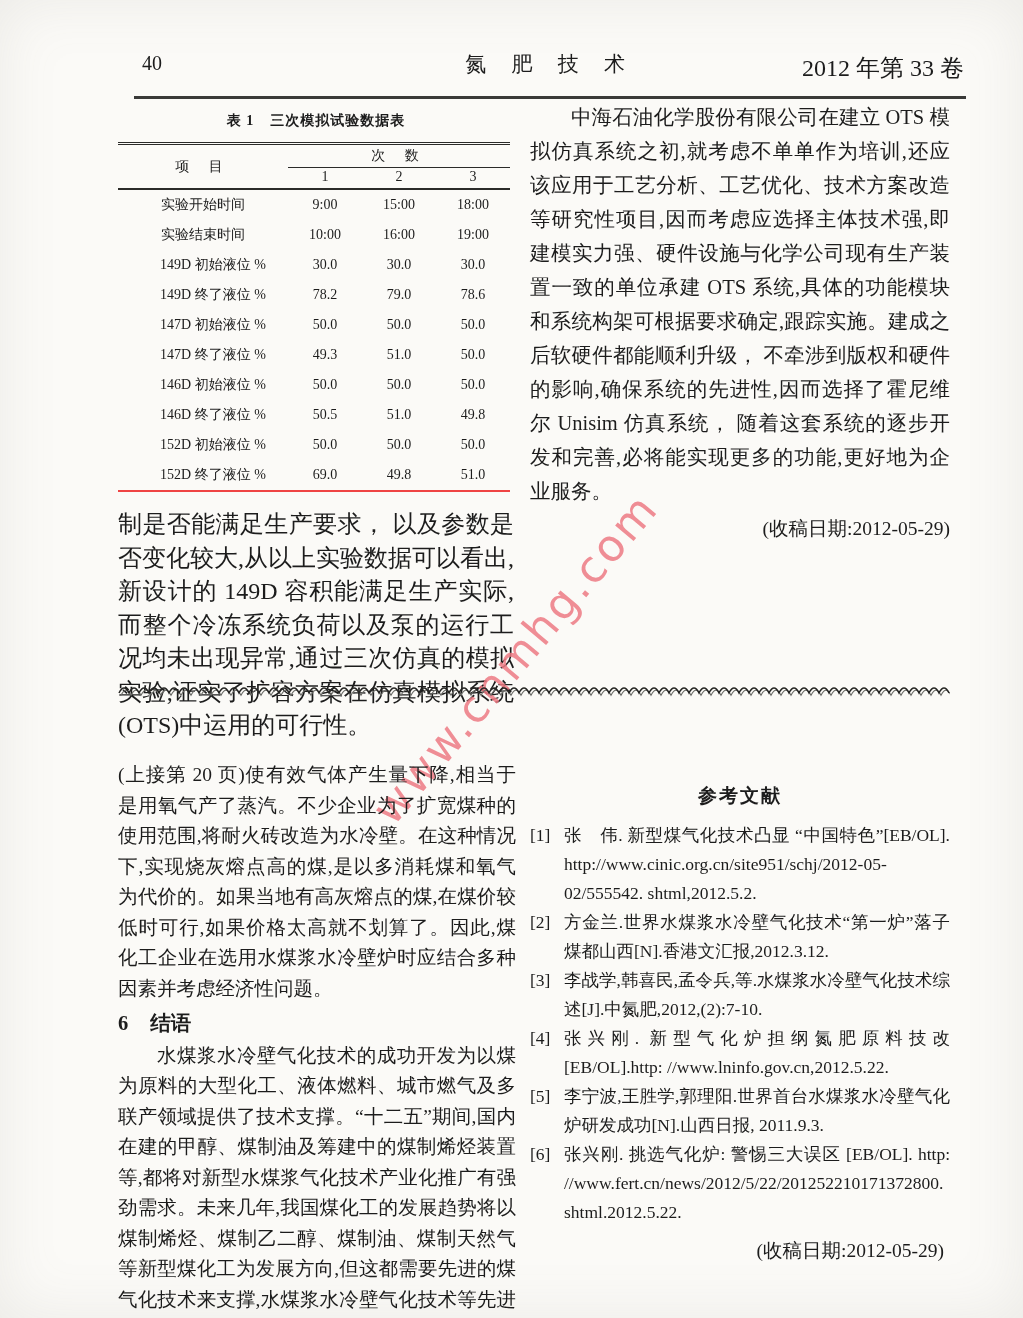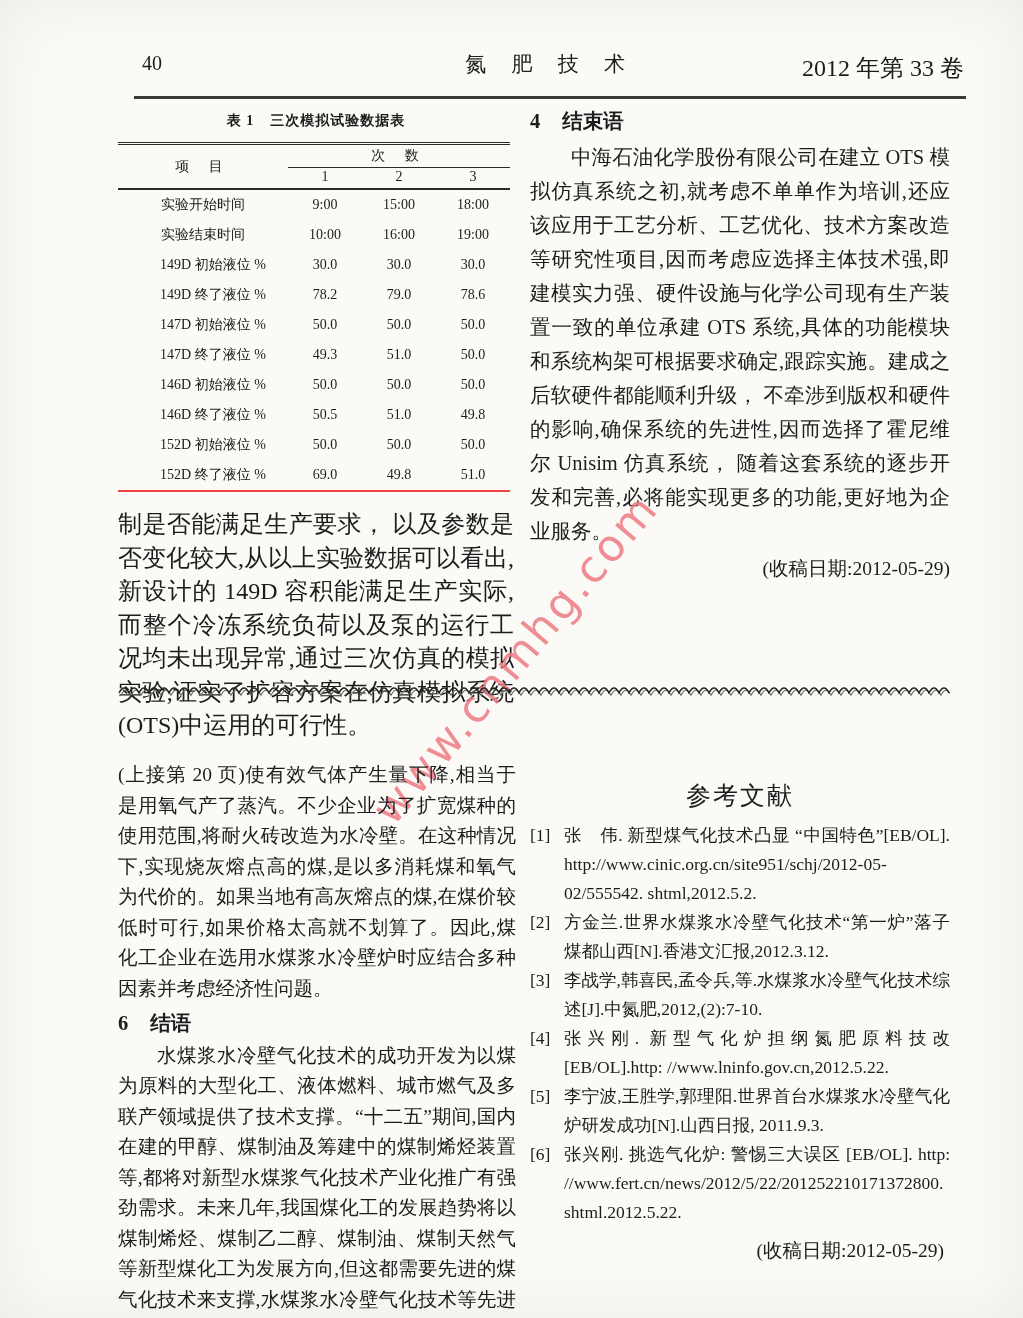--- a/index.html
+++ b/index.html
@@ -53,21 +53,21 @@
   .wave{display:block;}
   .watermark{
     position:absolute;left:397px;top:658px;
     transform:translate(-50%,-50%) rotate(-50deg);
     font-family:"DejaVu Sans","Liberation Sans",sans-serif;
     font-size:44px;letter-spacing:3px;font-weight:400;
     white-space:nowrap;opacity:.85;pointer-events:none;
   }
 
   
-  .ref-head{text-align:center;font-weight:400;font-size:25px;margin:20px 0 10px 0;letter-spacing:2px;}
+  .ref-head{text-align:center;font-weight:700;font-size:19px;margin:20px 0 10px 0;letter-spacing:2px;}
   .ref-item{display:flex;font-size:17.5px;line-height:29px;text-align:justify;}
   .ref-no{flex:0 0 34px;}
   .ref-text{flex:1;}
 </style>
 </head>
 <body>
 
 <div class="page">
 <div class="content">
 
@@ -153,23 +153,20 @@
           <td>69.0</td>
           <td>49.8</td>
           <td>51.0</td>
         </tr>
       </tbody>
     </table>
     <p style="margin-top:16px;font-size:24px;line-height:33.5px;">制是否能满足生产要求， 以及参数是否变化较大,从以上实验数据可以看出,新设计的 149D 容积能满足生产实际,而整个冷冻系统负荷以及泵的运行工况均未出现异常,通过三次仿真的模拟实验,证实了扩容方案在仿真模拟系统(OTS)中运用的可行性。</p>
   </div>
 
   <div class="col top-right">
-    <div class="sec-head">
-      <span class="num">4</span><span>结束语</span>
-    </div>
     <p class="indent">中海石油化学股份有限公司在建立 OTS 模拟仿真系统之初,就考虑不单单作为培训,还应该应用于工艺分析、工艺优化、技术方案改造等研究性项目,因而考虑应选择主体技术强,即建模实力强、硬件设施与化学公司现有生产装置一致的单位承建 OTS 系统,具体的功能模块和系统构架可根据要求确定,跟踪实施。建成之后软硬件都能顺利升级， 不牵涉到版权和硬件的影响,确保系统的先进性,因而选择了霍尼维尔 Unisim 仿真系统， 随着这套系统的逐步开发和完善,必将能实现更多的功能,更好地为企业服务。</p>
     <p class="received">(收稿日期:2012-05-29)</p>
   </div>
 
   <div class="watermark" style="color: rgb(238, 123, 132);">www.cnmhg.com</div>
 
   <div class="divider">
     <svg class="wave" width="832" height="18" viewBox="0 0 832 18">
       <path id="wavePathShadow" d="M1 11 q5 -10 10 0 q5 -10 10 0 q5 -10 10 0 q5 -10 10 0 q5 -10 10 0 q5 -10 10 0 q5 -10 10 0 q5 -10 10 0 q5 -10 10 0 q5 -10 10 0 q5 -10 10 0 q5 -10 10 0 q5 -10 10 0 q5 -10 10 0 q5 -10 10 0 q5 -10 10 0 q5 -10 10 0 q5 -10 10 0 q5 -10 10 0 q5 -10 10 0 q5 -10 10 0 q5 -10 10 0 q5 -10 10 0 q5 -10 10 0 q5 -10 10 0 q5 -10 10 0 q5 -10 10 0 q5 -10 10 0 q5 -10 10 0 q5 -10 10 0 q5 -10 10 0 q5 -10 10 0 q5 -10 10 0 q5 -10 10 0 q5 -10 10 0 q5 -10 10 0 q5 -10 10 0 q5 -10 10 0 q5 -10 10 0 q5 -10 10 0 q5 -10 10 0 q5 -10 10 0 q5 -10 10 0 q5 -10 10 0 q5 -10 10 0 q5 -10 10 0 q5 -10 10 0 q5 -10 10 0 q5 -10 10 0 q5 -10 10 0 q5 -10 10 0 q5 -10 10 0 q5 -10 10 0 q5 -10 10 0 q5 -10 10 0 q5 -10 10 0 q5 -10 10 0 q5 -10 10 0 q5 -10 10 0 q5 -10 10 0 q5 -10 10 0 q5 -10 10 0 q5 -10 10 0 q5 -10 10 0 q5 -10 10 0 q5 -10 10 0 q5 -10 10 0 q5 -10 10 0 q5 -10 10 0 q5 -10 10 0 q5 -10 10 0 q5 -10 10 0 q5 -10 10 0 q5 -10 10 0 q5 -10 10 0 q5 -10 10 0 q5 -10 10 0 q5 -10 10 0 q5 -10 10 0 q5 -10 10 0 q5 -10 10 0 q5 -10 10 0 q5 -10 10 0" fill="none" stroke="#6b6b67" stroke-width="1.1" transform="translate(2,2.2)"></path>
       <path id="wavePath" d="M1 11 q5 -10 10 0 q5 -10 10 0 q5 -10 10 0 q5 -10 10 0 q5 -10 10 0 q5 -10 10 0 q5 -10 10 0 q5 -10 10 0 q5 -10 10 0 q5 -10 10 0 q5 -10 10 0 q5 -10 10 0 q5 -10 10 0 q5 -10 10 0 q5 -10 10 0 q5 -10 10 0 q5 -10 10 0 q5 -10 10 0 q5 -10 10 0 q5 -10 10 0 q5 -10 10 0 q5 -10 10 0 q5 -10 10 0 q5 -10 10 0 q5 -10 10 0 q5 -10 10 0 q5 -10 10 0 q5 -10 10 0 q5 -10 10 0 q5 -10 10 0 q5 -10 10 0 q5 -10 10 0 q5 -10 10 0 q5 -10 10 0 q5 -10 10 0 q5 -10 10 0 q5 -10 10 0 q5 -10 10 0 q5 -10 10 0 q5 -10 10 0 q5 -10 10 0 q5 -10 10 0 q5 -10 10 0 q5 -10 10 0 q5 -10 10 0 q5 -10 10 0 q5 -10 10 0 q5 -10 10 0 q5 -10 10 0 q5 -10 10 0 q5 -10 10 0 q5 -10 10 0 q5 -10 10 0 q5 -10 10 0 q5 -10 10 0 q5 -10 10 0 q5 -10 10 0 q5 -10 10 0 q5 -10 10 0 q5 -10 10 0 q5 -10 10 0 q5 -10 10 0 q5 -10 10 0 q5 -10 10 0 q5 -10 10 0 q5 -10 10 0 q5 -10 10 0 q5 -10 10 0 q5 -10 10 0 q5 -10 10 0 q5 -10 10 0 q5 -10 10 0 q5 -10 10 0 q5 -10 10 0 q5 -10 10 0 q5 -10 10 0 q5 -10 10 0 q5 -10 10 0 q5 -10 10 0 q5 -10 10 0 q5 -10 10 0 q5 -10 10 0 q5 -10 10 0" fill="none" stroke="#242422" stroke-width="1.5"></path>

